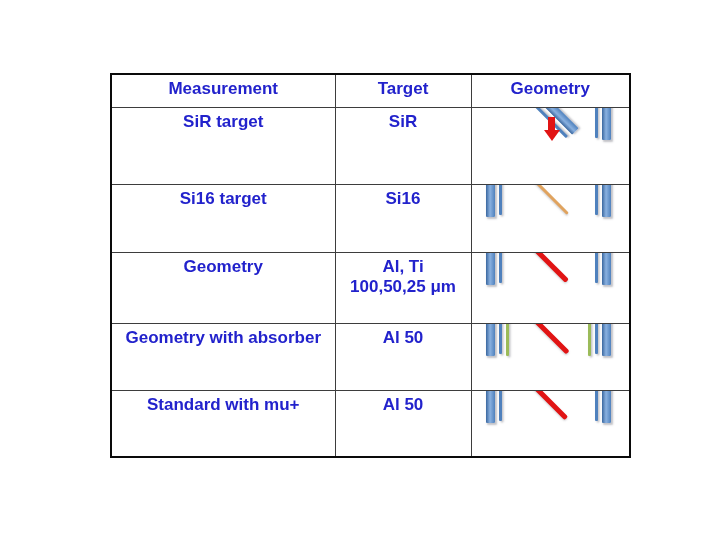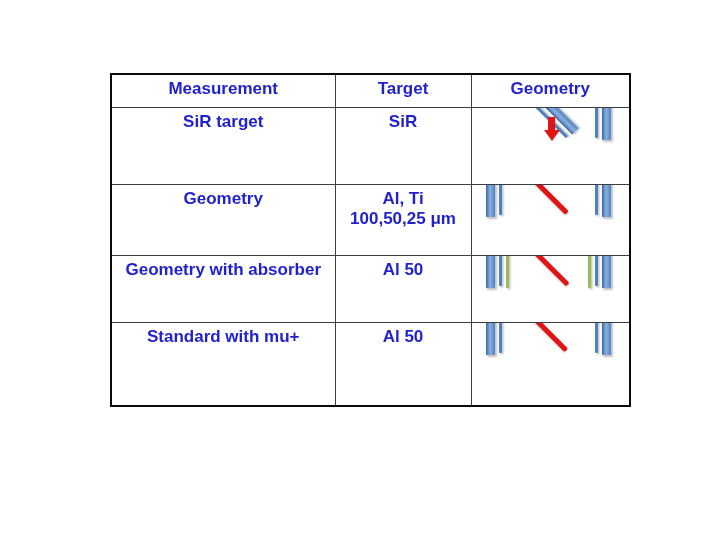--- a/index.html
+++ b/index.html
@@ -134,20 +134,37 @@
                 <div class="arrow-shaft" style="background: rgb(225, 20, 20);"></div>
                 <div class="arrow-head" style="border-top-color: rgb(225, 20, 20);"></div>
               </div>
               <div class="bar-group right">
                 <div class="bar" style="background: rgb(79, 129, 189); width: 3px; height: 53px;"></div>
                 <div class="bar" style="background: linear-gradient(90deg, rgb(58, 103, 159), rgb(138, 177, 224) 45%, rgb(79, 129, 189)); width: 9px; height: 56px;"></div>
               </div>
             </div>
           </td>
       </tr>
+      <tr style="height:68px">
+        <td class="meas-cell">Si16 target</td>
+        <td class="target-cell">Si16</td>
+        <td class="geometry-cell">
+            <div class="geo">
+              <div class="bar-group left">
+                <div class="bar" style="background: linear-gradient(90deg, rgb(58, 103, 159), rgb(138, 177, 224) 45%, rgb(79, 129, 189)); width: 9px; height: 56px;"></div>
+                <div class="bar" style="background: rgb(79, 129, 189); width: 3px; height: 53px;"></div>
+              </div>
+              <div class="beam" style="width: 70px; height: 3px; background: rgb(224, 163, 94);"></div>
+              <div class="bar-group right">
+                <div class="bar" style="background: rgb(79, 129, 189); width: 3px; height: 53px;"></div>
+                <div class="bar" style="background: linear-gradient(90deg, rgb(58, 103, 159), rgb(138, 177, 224) 45%, rgb(79, 129, 189)); width: 9px; height: 56px;"></div>
+              </div>
+            </div>
+          </td>
+      </tr>
       <tr style="height:71px">
         <td class="meas-cell">Geometry</td>
         <td class="target-cell">Al, Ti
 100,50,25 μm</td>
         <td class="geometry-cell">
             <div class="geo">
               <div class="bar-group left">
                 <div class="bar" style="background: linear-gradient(90deg, rgb(58, 103, 159), rgb(138, 177, 224) 45%, rgb(79, 129, 189)); width: 9px; height: 56px;"></div>
                 <div class="bar" style="background: rgb(79, 129, 189); width: 3px; height: 53px;"></div>
               </div>
@@ -171,21 +188,21 @@
               </div>
               <div class="beam" style="width: 70px; height: 5px; background: rgb(225, 20, 20);"></div>
               <div class="bar-group right">
                 <div class="bar" style="background: rgb(155, 187, 89); width: 3.5px; height: 56px;"></div>
                 <div class="bar" style="background: rgb(79, 129, 189); width: 3px; height: 53px;"></div>
                 <div class="bar" style="background: linear-gradient(90deg, rgb(58, 103, 159), rgb(138, 177, 224) 45%, rgb(79, 129, 189)); width: 9px; height: 56px;"></div>
               </div>
             </div>
           </td>
       </tr>
-      <tr style="height:84px">
+      <tr style="height:67px">
         <td class="meas-cell">Standard with mu+</td>
         <td class="target-cell">Al 50</td>
         <td class="geometry-cell">
             <div class="geo">
               <div class="bar-group left">
                 <div class="bar" style="background: linear-gradient(90deg, rgb(58, 103, 159), rgb(138, 177, 224) 45%, rgb(79, 129, 189)); width: 9px; height: 56px;"></div>
                 <div class="bar" style="background: rgb(79, 129, 189); width: 3px; height: 53px;"></div>
               </div>
               <div class="beam" style="width: 66px; height: 5px; background: rgb(225, 20, 20);"></div>
               <div class="bar-group right">

